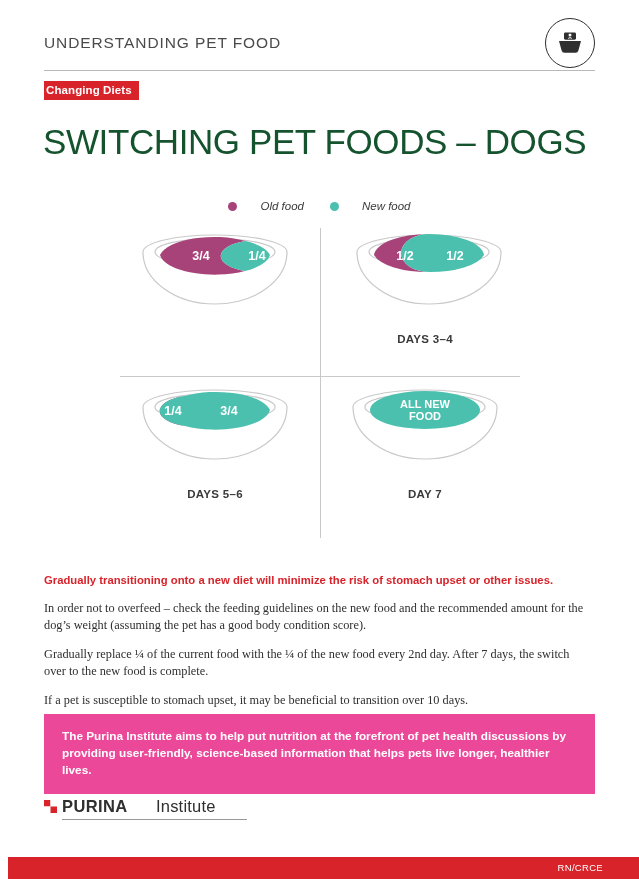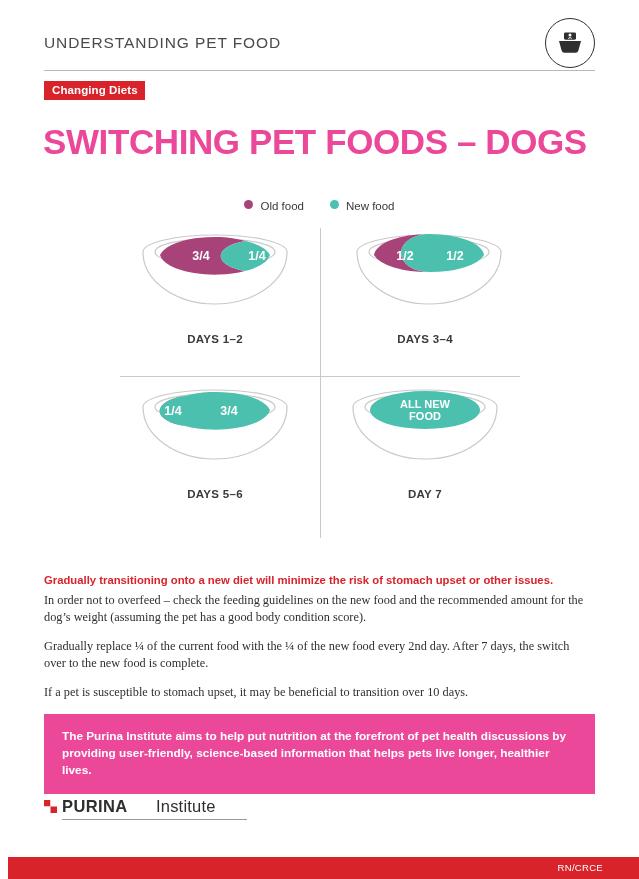--- a/index.html
+++ b/index.html
@@ -66,51 +66,53 @@
 
   
   .tag {
     position: absolute;
     left: 44px;
     top: 81px;
     background: #d8232a;
     color: #ffffff;
     font-size: 11.5px;
     font-weight: 700;
-    padding: 3px 7px 4px 8px;
+    padding: 3px 7px 4px 2px;
     letter-spacing: 0.1px;
   }
 
   
   .main-title {
     position: absolute;
     left: 43px;
     top: 122px;
     font-size: 35px;
-    font-weight: 700;
+    font-weight: 400;
     letter-spacing: -0.4px;
-    color: #ec4899;
+    color: #14532d;
   }
 
   
   .legend {
     position: absolute;
     top: 200px;
     left: 0;
     width: 639px;
     display: flex;
     justify-content: center;
     align-items: center;
     gap: 26px;
     font-size: 11.5px;
     color: #3a3a3a;
   }
   .legend-item {
     display: flex;
-    gap: 7px;
+    align-items: center;
+    gap: 23px;
+    font-style: italic;
   }
   .legend-dot {
     width: 9px;
     height: 9px;
     border-radius: 50%;
     display: inline-block;
   }
 
   
   .grid {
@@ -182,21 +184,21 @@
     position: absolute;
     left: 44px;
     top: 592px;
     width: 540px;
     font-family: "Liberation Serif", serif;
     font-size: 12.3px;
     color: #2f2f2f;
     line-height: 1.42;
   }
   .paras p {
-    margin: 0 0 11px 0;
+    margin: 8px 0 11px 0;
   }
 
   
   .callout {
     position: absolute;
     left: 44px;
     top: 714px;
     width: 551px;
     box-sizing: border-box;
     background: #ec4899;
@@ -331,21 +333,20 @@
           <path d="M8 20 a72 17 0 0 1 144 0 a72 52 0 0 1 -144 0 z" fill="#ffffff" stroke="#c9c9c9" stroke-width="1.2"></path>
           <ellipse cx="80" cy="20" rx="60" ry="13.5" fill="#ffffff" stroke="#c9c9c9" stroke-width="1.2"></ellipse>
 
           <path d="M25 23 a55 22 0 0 1 86 -14 a38 16 0 0 0 -1 30 a55 22 0 0 1 -85 -16 z" fill="#a8437a"></path>
 
           <path d="M111 9 a55 22 0 0 1 24 14 a55 22 0 0 1 -25 16 a38 16 0 0 1 1 -30 z" fill="#4cc0ae"></path>
           <text class="bowl-frac" x="66" y="28" text-anchor="middle">3/4</text>
           <text class="bowl-frac" x="122" y="28" text-anchor="middle">1/4</text>
         </svg>
       </div>
-      <div class="quad-label">DAYS 1–2</div>
     </div>
 
     <div class="quad q2">
       <div class="bowl-wrap">
         <svg width="160" height="98" viewBox="0 0 160 98">
           <path d="M8 20 a72 17 0 0 1 144 0 a72 52 0 0 1 -144 0 z" fill="#ffffff" stroke="#c9c9c9" stroke-width="1.2"></path>
           <ellipse cx="80" cy="20" rx="60" ry="13.5" fill="#ffffff" stroke="#c9c9c9" stroke-width="1.2"></ellipse>
           <path d="M25 23 a55 22 0 0 1 55 -21 a28 19 0 0 0 0 38 a55 22 0 0 1 -55 -17 z" fill="#a8437a"></path>
           <path d="M80 2 a55 22 0 0 1 55 21 a55 22 0 0 1 -55 17 a28 19 0 0 1 0 -38 z" fill="#4cc0ae"></path>
           <text class="bowl-frac" x="56" y="28" text-anchor="middle">1/2</text>

